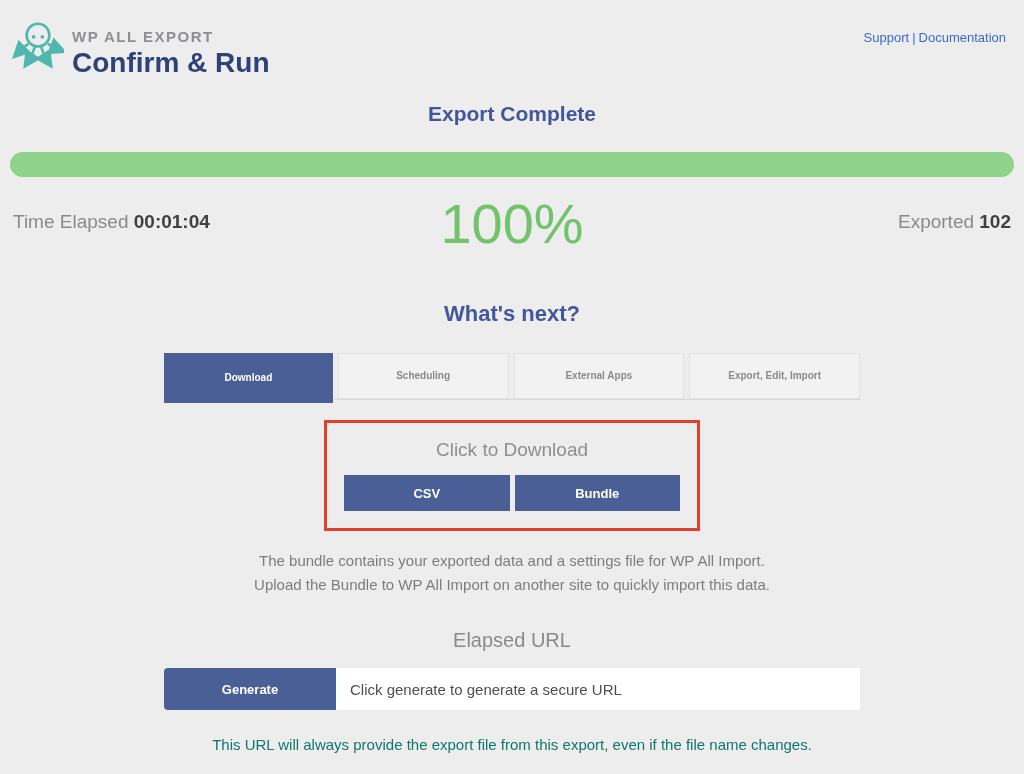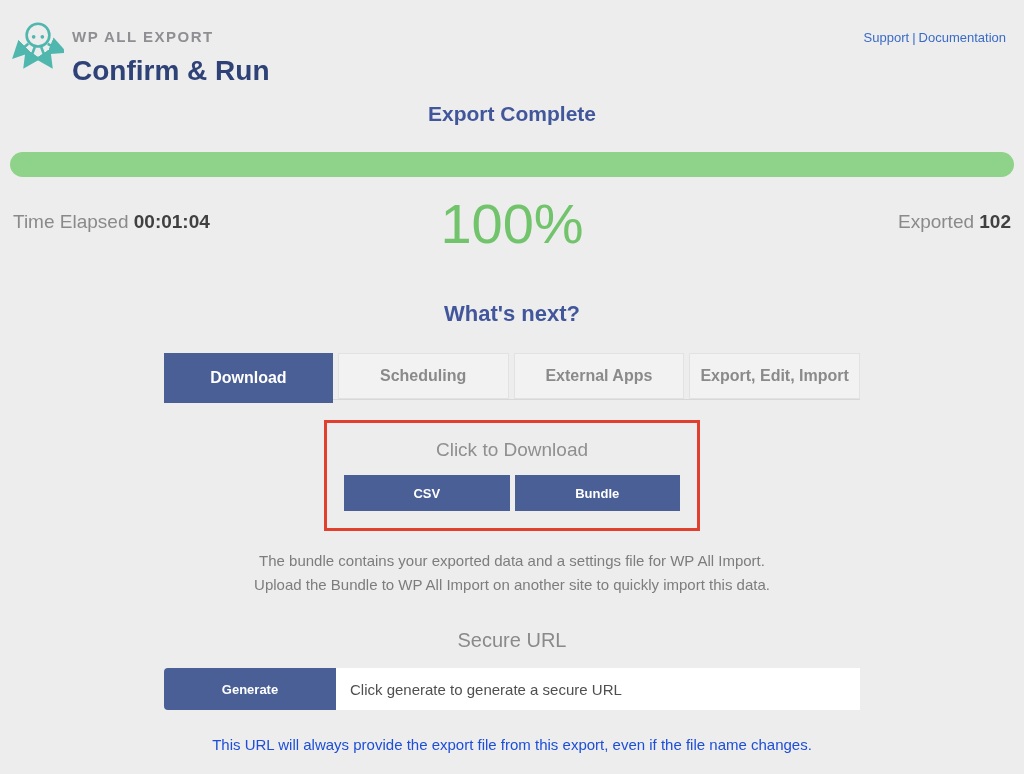--- a/index.html
+++ b/index.html
@@ -12,21 +12,21 @@
     overflow: hidden;
   }
   .header { position: relative; padding: 14px 16px 0 12px; height: 72px; }
   .logo-row { display: flex; align-items: flex-start; }
   .logo-icon { width: 52px; height: 56px; margin-right: 8px; margin-top: 4px; }
   .brand-name {
     font-size: 15px; font-weight: bold; letter-spacing: 1.5px;
     color: #8e8e93; margin-top: 14px;
   }
   .page-title {
-    font-size: 28px; font-weight: bold; color: #2f4277; margin-top: 10px;
+    font-size: 28px; font-weight: bold; color: #2f4277; margin-top: 2px;
   }
   .top-links { position: absolute; right: 18px; top: 30px; font-size: 13px; color: #3a6bc7; margin-left: 16px; }
   .top-links a { color: #3a6bc7; text-decoration: none; cursor: pointer; }
   .top-links .sep { color: #3a6bc7; padding: 0 3px; }
 
   .export-complete {
     text-align: center; font-size: 21px; font-weight: bold;
     color: #41569b; margin: 16px 0 0;
   }
 
@@ -48,21 +48,21 @@
     text-align: center; font-size: 22px; font-weight: bold;
     color: #41569b; margin-top: 38px;
   }
 
   .tabs-wrap {
     width: 696px; margin: 26px auto 0; display: flex; gap: 5px;
     align-items: flex-start; height: 46px; border-bottom: 1px solid #d8d8d8;
   }
   .tab {
     flex: 1; height: 44px; line-height: 44px; text-align: center;
-    font-size: 16px; font-weight: bold; color: #8a8a8a;
+    font-size: 10px; font-weight: bold; color: #8a8a8a;
     background: #f2f2f2; border: 1px solid #e2e2e2; box-sizing: content-box;
     cursor: pointer;
   }
   .tab.active {
     background: #4a5f96; color: #ffffff; border: none;
     height: 50px; line-height: 50px;
   }
 
   .highlight-box {
     width: 376px; margin: 20px auto 0; box-sizing: border-box;
@@ -97,21 +97,21 @@
     border-radius: 4px 0 0 4px; cursor: pointer;
   }
   .secure-input {
     flex: 1; border: none; outline: none; background: #ffffff;
     padding: 0 14px; font-family: "Liberation Sans", sans-serif;
     font-size: 15px; color: #444444;
   }
   .secure-input::placeholder { color: #4f4f4f; opacity: 1; }
 
   .footnote {
-    margin-top: 26px; text-align: center; font-size: 15px; color: #1d4ed8;
+    margin-top: 26px; text-align: center; font-size: 15px; color: #0f766e;
   }
 </style>
 </head>
 <body>
 
 <div class="header">
   <div class="logo-row">
     <svg class="logo-icon" viewBox="0 0 48 48">
       <defs>
         <marker id="ah" markerWidth="7" markerHeight="7" refX="3.5" refY="3.5" orient="auto">
@@ -167,20 +167,20 @@
     <button class="dl-btn">CSV</button>
     <button class="dl-btn">Bundle</button>
   </div>
 </div>
 
 <div class="bundle-desc">
   <div>The bundle contains your exported data and a settings file for WP All Import.</div>
   <div>Upload the Bundle to WP All Import on another site to quickly import this data.</div>
 </div>
 
-<div class="secure-title">Secure URL</div>
+<div class="secure-title">Elapsed URL</div>
 
 <div class="generate-row">
   <button class="generate-btn">Generate</button>
   <input class="secure-input" type="text" placeholder="Click generate to generate a secure URL" style="">
 </div>
 
 <div class="footnote">This URL will always provide the export file from this export, even if the file name changes.</div>
 
 </body></html>

